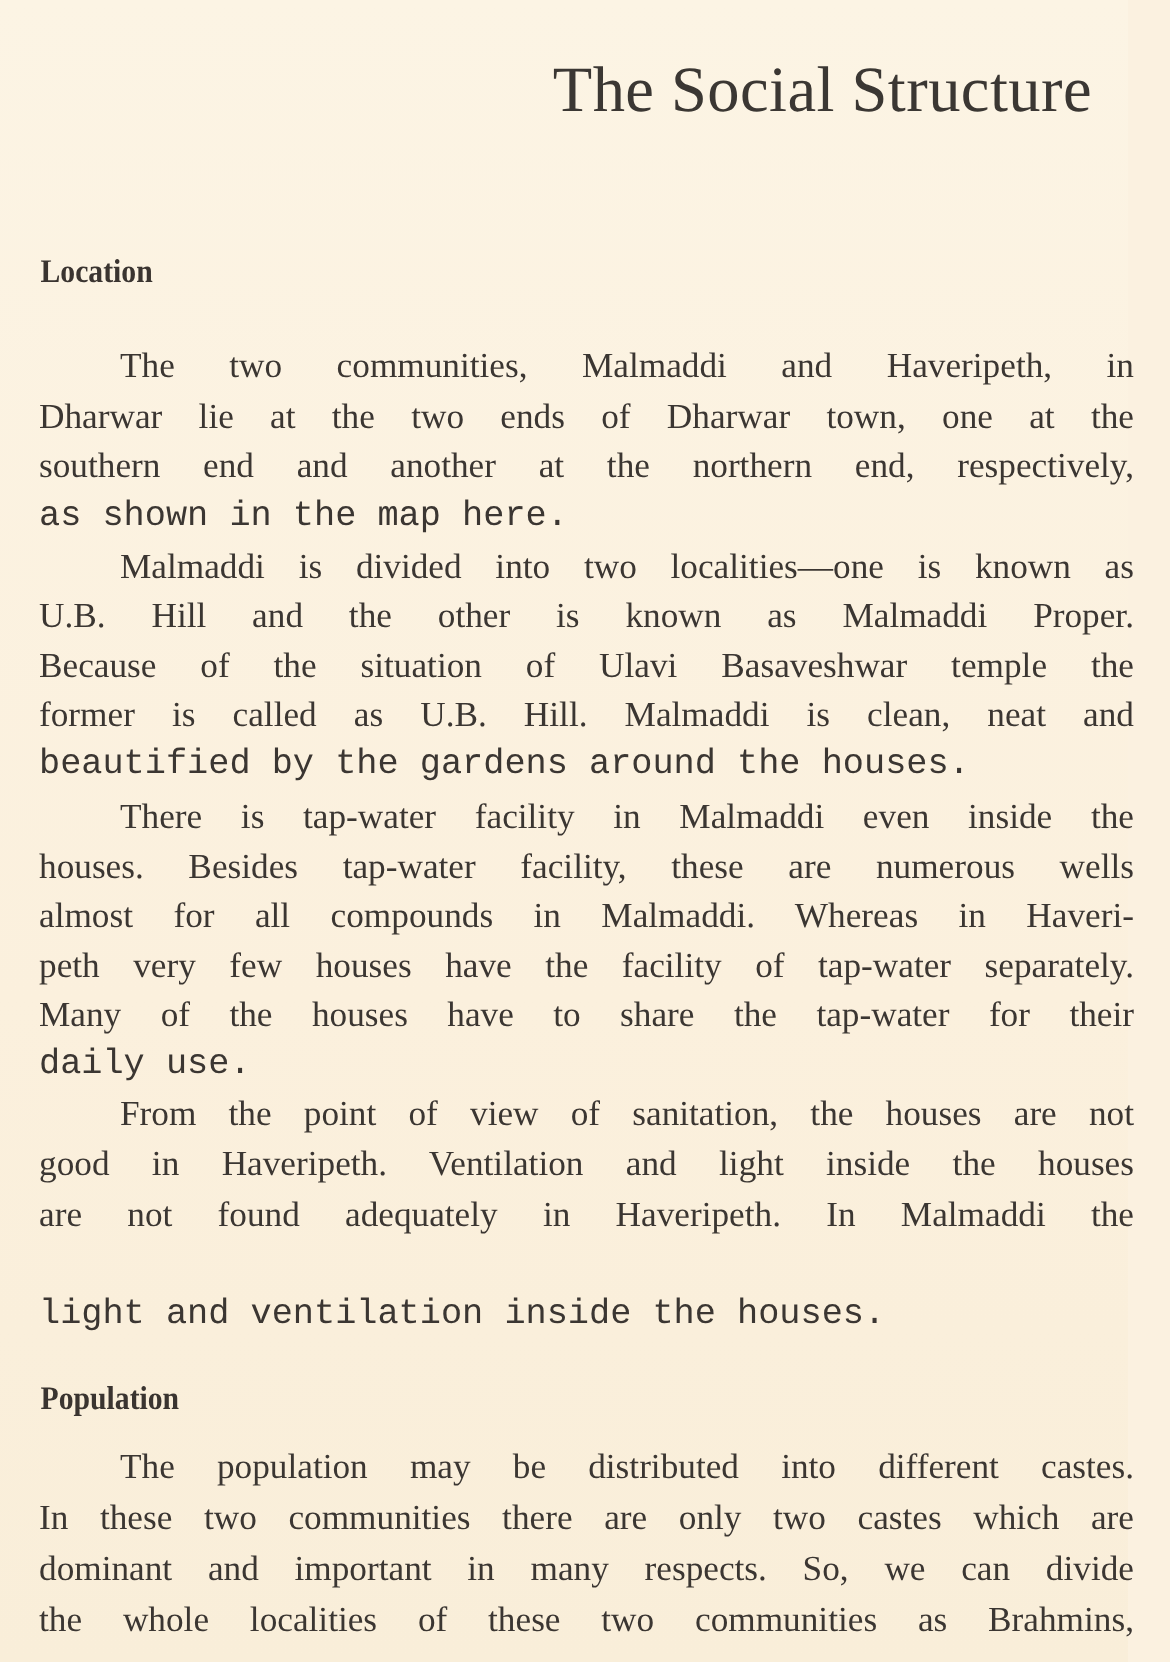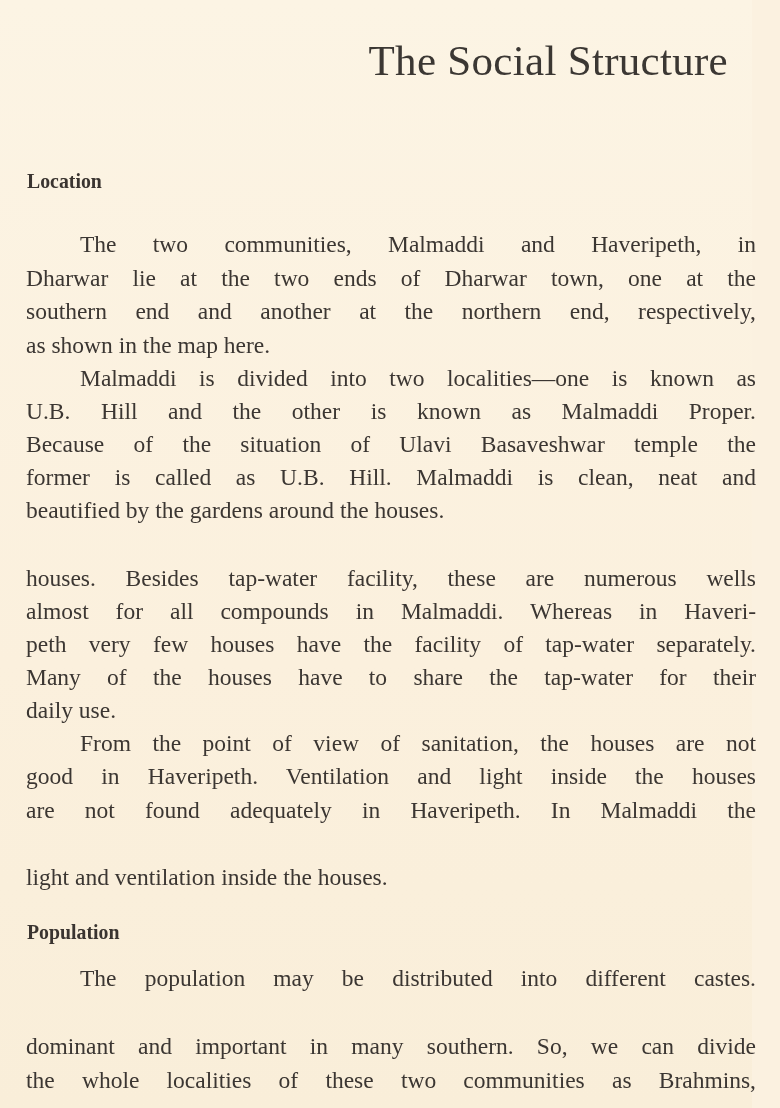--- a/index.html
+++ b/index.html
@@ -43,21 +43,21 @@
       left: 26px;
       width: 730px;
       font-size: 23.5px;
       line-height: 32px;
       height: 32px;
       white-space: nowrap;
       text-align: justify;
       text-align-last: justify;
       color: #3b3632;
     }
-    .line.last { text-align-last: left; }
+    .line.last { text-align-last: left; font-family: Liberation Mono, monospace; }
     .line.indent { left: 80px; width: 676px; }
   </style>
 </head>
 <body>
 
 <div class="page">
 
   <div class="title">The Social Structure</div>
 
   <div class="heading location">Location</div>
@@ -66,30 +66,32 @@
   <div class="line" style="top:262px">Dharwar lie at the two ends of Dharwar town, one at the</div>
   <div class="line" style="top:295px">southern end and another at the northern end, respectively,</div>
   <div class="line last" style="top:329px">as shown in the map here.</div>
 
   <div class="line indent" style="top:362px">Malmaddi is divided into two localities—one is known as</div>
   <div class="line" style="top:395px">U.B. Hill and the other is known as Malmaddi Proper.</div>
   <div class="line" style="top:428px">Because of the situation of Ulavi Basaveshwar temple the</div>
   <div class="line" style="top:461px">former is called as U.B. Hill. Malmaddi is clean, neat and</div>
   <div class="line last" style="top:494px">beautified by the gardens around the houses.</div>
 
+  <div class="line indent" style="top:529px">There is tap-water facility in Malmaddi even inside the</div>
   <div class="line" style="top:562px">houses. Besides tap-water facility, these are numerous wells</div>
   <div class="line" style="top:595px">almost for all compounds in Malmaddi. Whereas in Haveri-</div>
   <div class="line" style="top:628px">peth very few houses have the facility of tap-water separately.</div>
   <div class="line" style="top:661px">Many of the houses have to share the tap-water for their</div>
   <div class="line last" style="top:694px">daily use.</div>
 
   <div class="line indent" style="top:727px">From the point of view of sanitation, the houses are not</div>
   <div class="line" style="top:760px">good in Haveripeth. Ventilation and light inside the houses</div>
   <div class="line" style="top:794px">are not found adequately in Haveripeth. In Malmaddi the</div>
   <div class="line last" style="top:861px">light and ventilation inside the houses.</div>
 
   <div class="heading population">Population</div>
 
   <div class="line indent" style="top:962px">The population may be distributed into different castes.</div>
-  <div class="line" style="top:1030px">dominant and important in many southern. So, we can divide</div>
+  <div class="line" style="top:996px">In these two communities there are only two castes which are</div>
+  <div class="line" style="top:1030px">dominant and important in many respects. So, we can divide</div>
   <div class="line" style="top:1064px">the whole localities of these two communities as Brahmins,</div>
 
 </div>
 
 </body></html>

